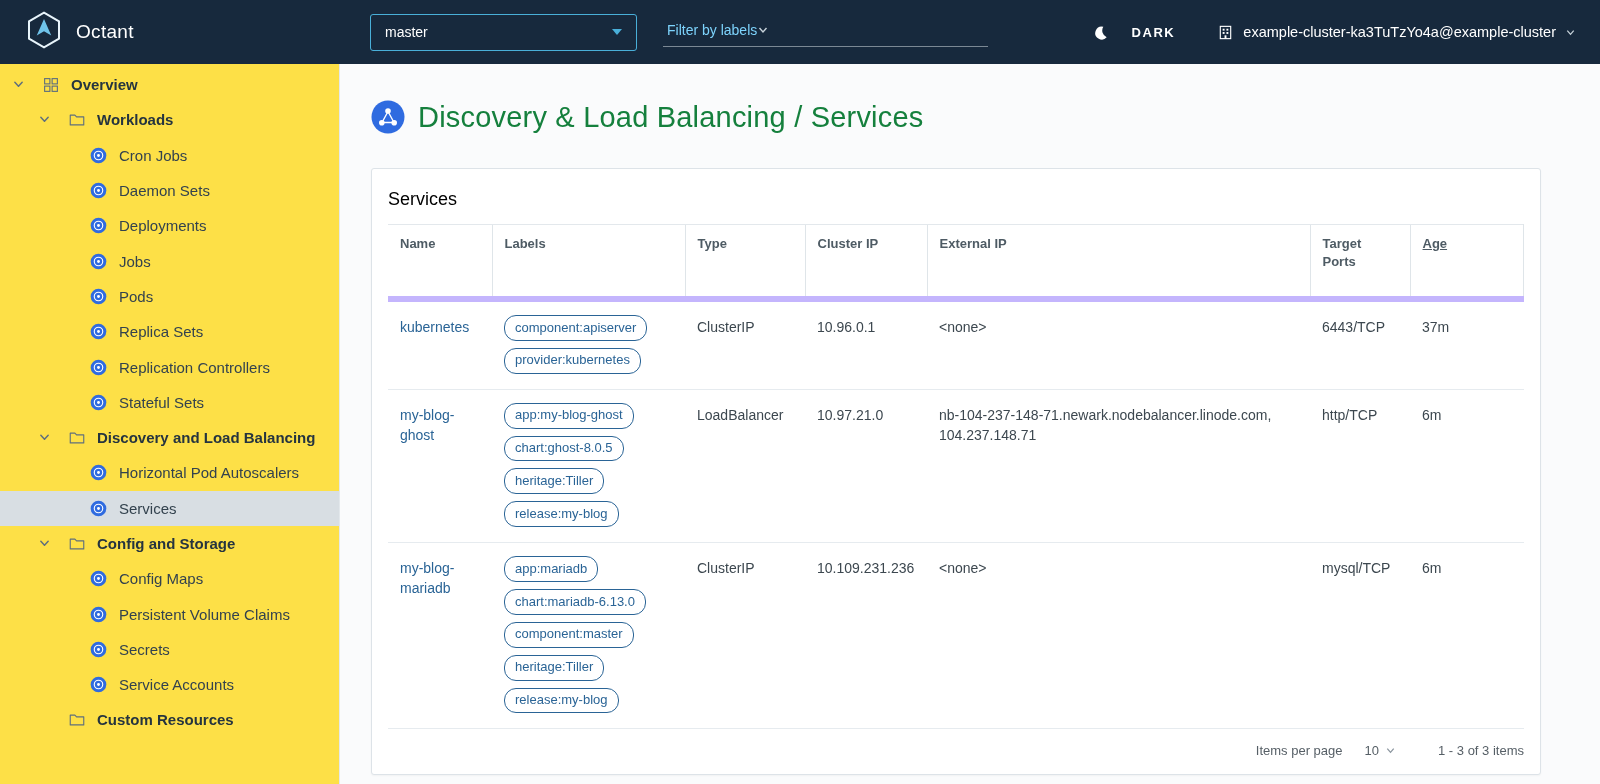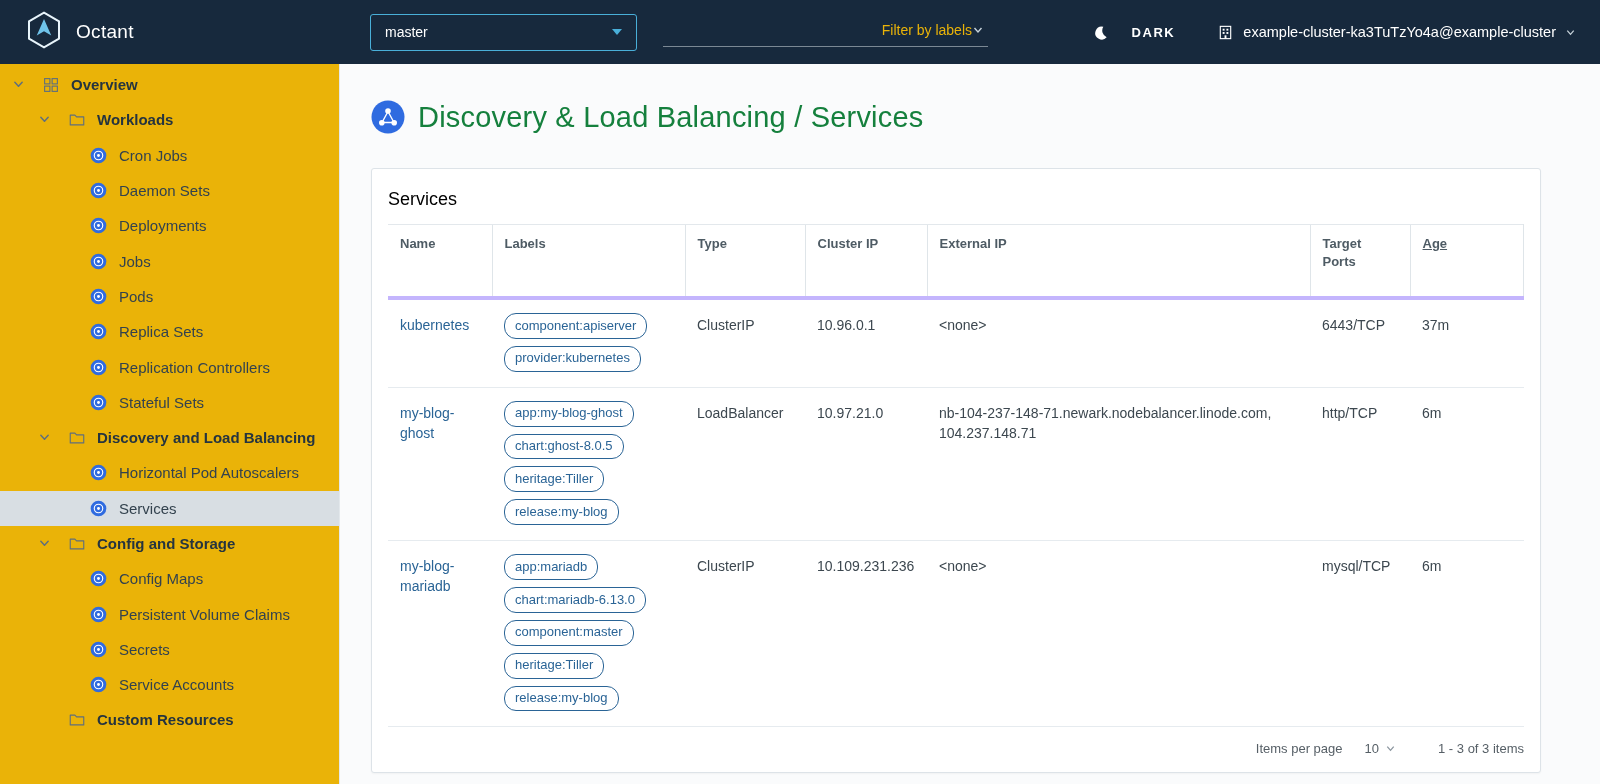--- a/index.html
+++ b/index.html
@@ -9,35 +9,35 @@
   
   .topbar { height:64px; background:var(--header-bg,#17293d); display:flex; align-items:center; color:#fff; }
   .brand { display:flex; align-items:center; gap:12px; padding-left:24px; width:340px; flex:none; }
   .app-name { font-size:19px; letter-spacing:.3px; }
   .ns-select { flex:none; width:267px; height:37px; margin-left:30px; border:1px solid var(--accent,#49afd9);
                border-radius:3px; display:flex; align-items:center; justify-content:space-between;
                padding:0 14px; font-size:14px; cursor:pointer; }
   .caret-down { width:0; height:0; border-left:5px solid transparent; border-right:5px solid transparent;
                 border-top:6px solid var(--accent,#49afd9); }
   .filter-box { flex:none; width:325px; height:30px; margin-left:26px; border-bottom:1px solid #7b8894;
-                display:flex; align-items:center; justify-content:flex-end; padding:0 4px 4px 4px;
-                color:#eab308; font-size:14px; cursor:text; }
+                display:flex; align-items:center; justify-content:flex-start; padding:0 4px 4px 4px;
+                color:#7dd3fc; font-size:14px; cursor:text; }
   .spacer { flex:1; }
   .theme-toggle { display:flex; align-items:flex-end; gap:23px; font-size:13px; font-weight:700;
                   letter-spacing:1.6px; cursor:pointer; background:none; border:none; color:#fff;
                   font-family:inherit; }
   .context { display:flex; align-items:center; gap:9px; margin-left:42px; padding-right:24px;
              font-size:14.5px; cursor:pointer; white-space:nowrap; }
   .chev { display:flex; align-items:center; }
 
   
   .layout { display:flex; height:720px; }
 
   
-  .sidebar { width:340px; flex:none; background:#eab308; border-right:1px solid #e3e8ec; padding-top:3px; overflow:hidden; }
+  .sidebar { width:340px; flex:none; background:#fde047; border-right:1px solid #e3e8ec; padding-top:3px; overflow:hidden; }
   .nav-row { height:35.3px; display:flex; align-items:center; cursor:pointer; color:#33424e; font-size:15px; }
   .nav-row.group .nav-label { font-weight:600; color:#25343f; }
   .nav-row.d0 { padding-left:8px; }
   .nav-row.d1 { padding-left:34px; }
   .nav-row.d2 { padding-left:56px; }
   .nav-row.selected { background:var(--selected-bg,#d8dee3); }
   .chev-slot { width:20px; display:flex; justify-content:center; flex:none; }
   .nav-icon { width:18px; margin-left:14px; display:flex; flex:none; align-items:center; }
   .nav-label { margin-left:11px; white-space:nowrap; }
 
@@ -46,21 +46,21 @@
   .page-title-row { display:flex; align-items:center; gap:13px; }
   .title-icon { display:flex; }
   .page-title { font-size:29px; font-weight:500; color:#15803d; letter-spacing:.2px; }
 
   .card { margin-top:34px; background:#fff; border:1px solid #dde3e8; border-radius:3px;
           box-shadow:0 1px 2px rgba(0,0,0,.04); }
   .card-title { font-size:18px; font-weight:500; color:#000; padding:20px 16px 14px; }
   .table-wrap { padding:0 16px; }
   table { width:100%; border-collapse:collapse; table-layout:fixed; }
   thead th { text-align:left; vertical-align:top; font-size:13px; font-weight:700; color:#4e5b64;
-             padding:10px 12px 26px; border-top:1px solid #e3e8ec; border-bottom:4px solid #c4b5fd;
+             padding:10px 12px 26px; border-top:1px solid #e3e8ec; border-bottom:6px solid #c4b5fd;
              line-height:1.35; }
   thead th + th { border-left:1px solid #dfe5e9; }
   thead th:last-child { border-right:1px solid #dfe5e9;text-decoration:underline; }
   tbody td { font-size:14px; color:#3c474f; padding:15px 12px; border-bottom:1px solid #e6ebef;
              vertical-align:top; line-height:1.45; overflow-wrap:break-word; }
   a.cell-link { color:var(--link,#2a6496); text-decoration:none; cursor:pointer; }
   .pills { display:flex; flex-direction:column; align-items:flex-start; gap:7px; margin-top:-2px; }
   .pill { border:1px solid var(--link,#2a6496); color:var(--link,#2a6496); border-radius:12px;
           padding:2.5px 10px; font-size:13px; white-space:nowrap; background:#fff; }
 

